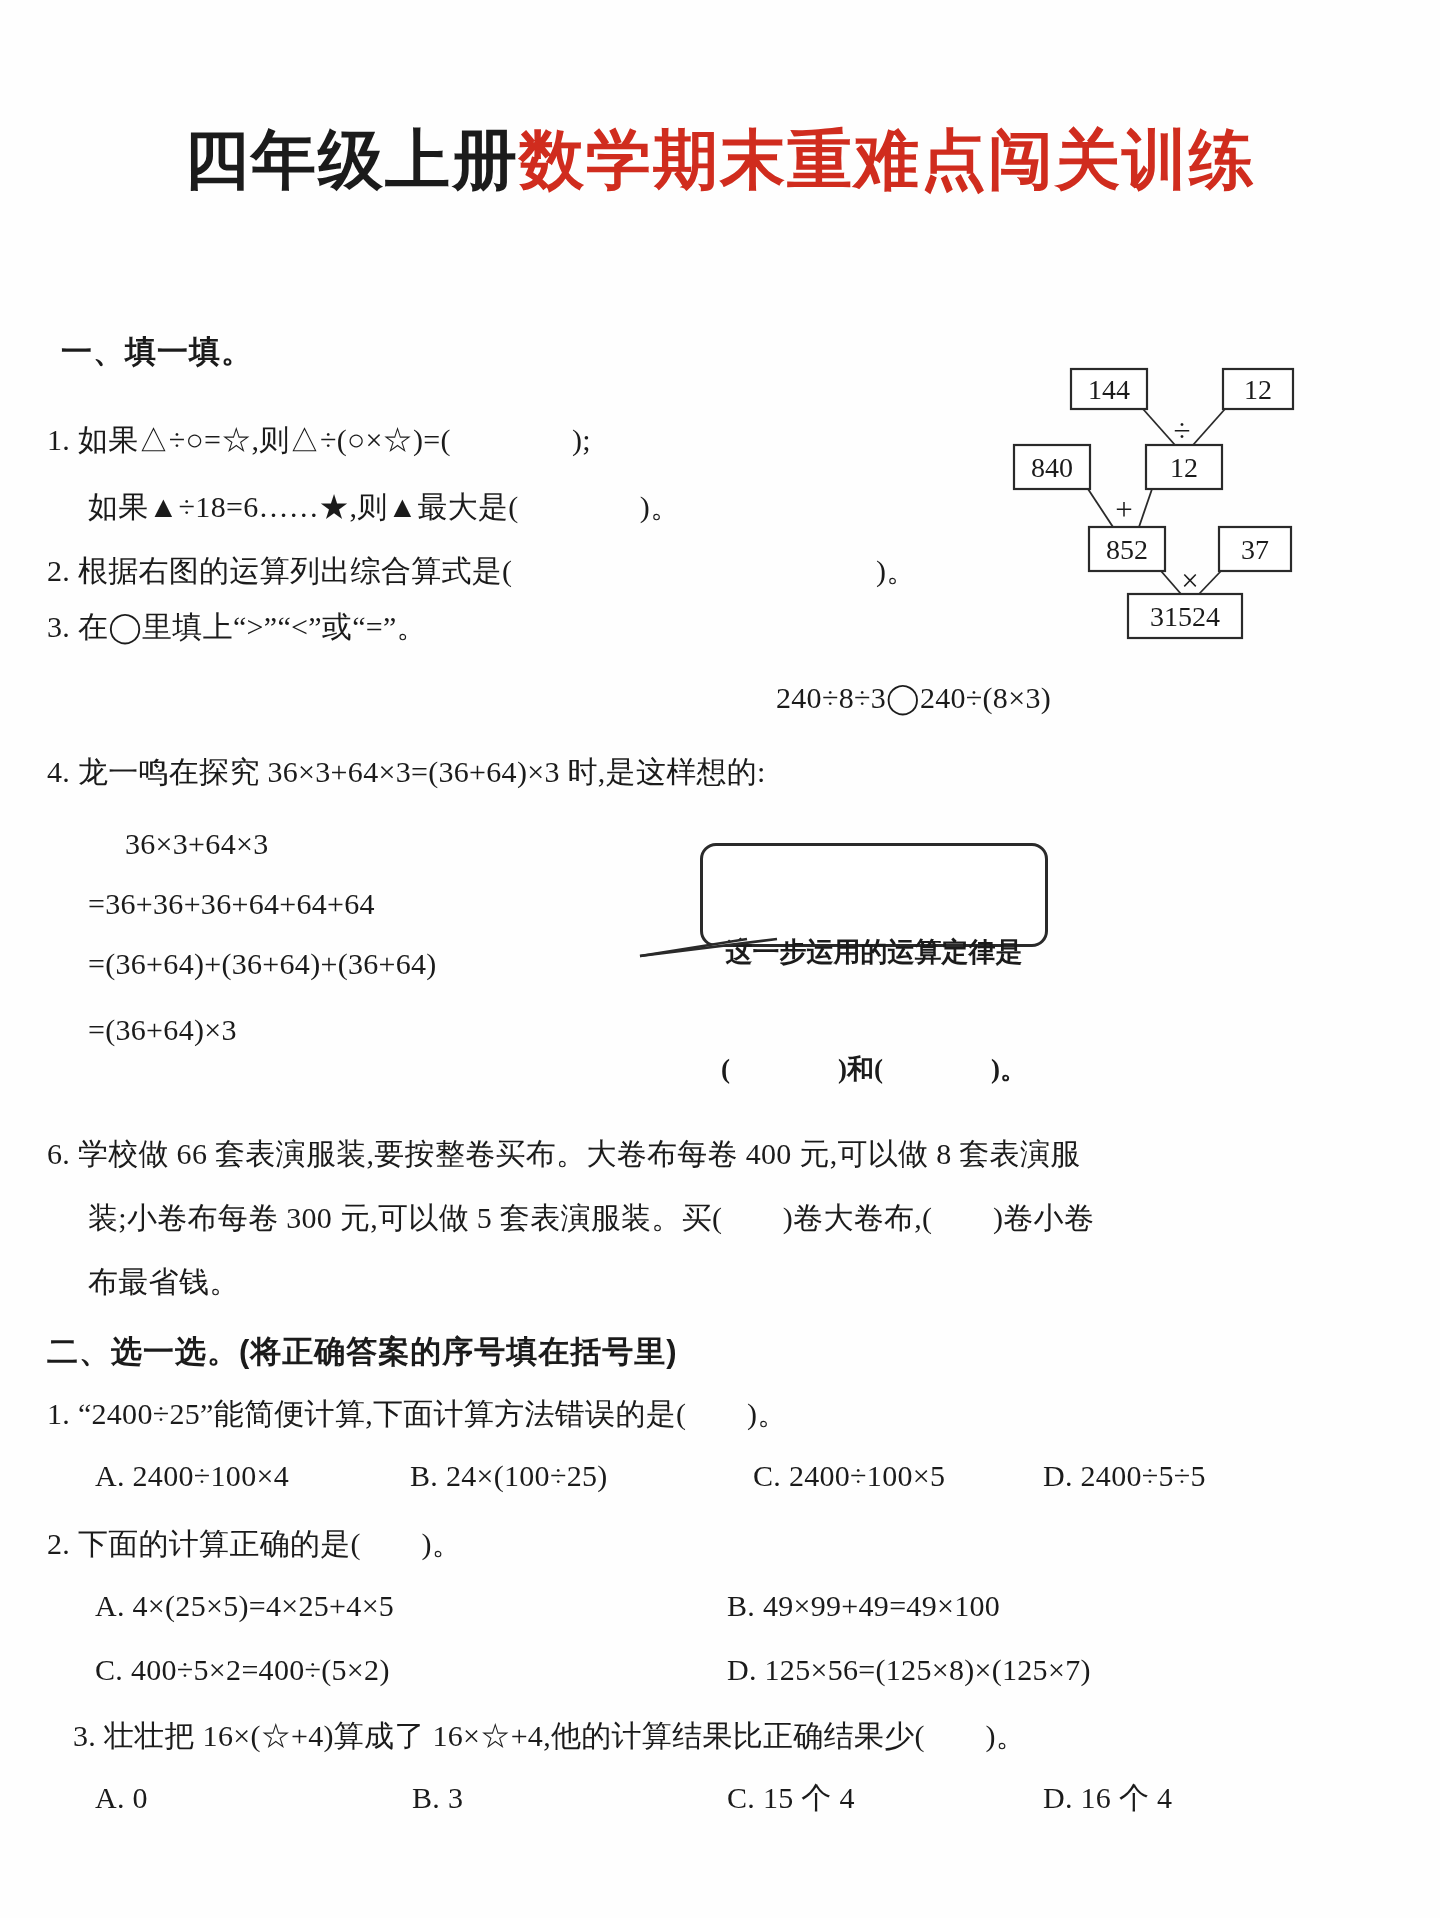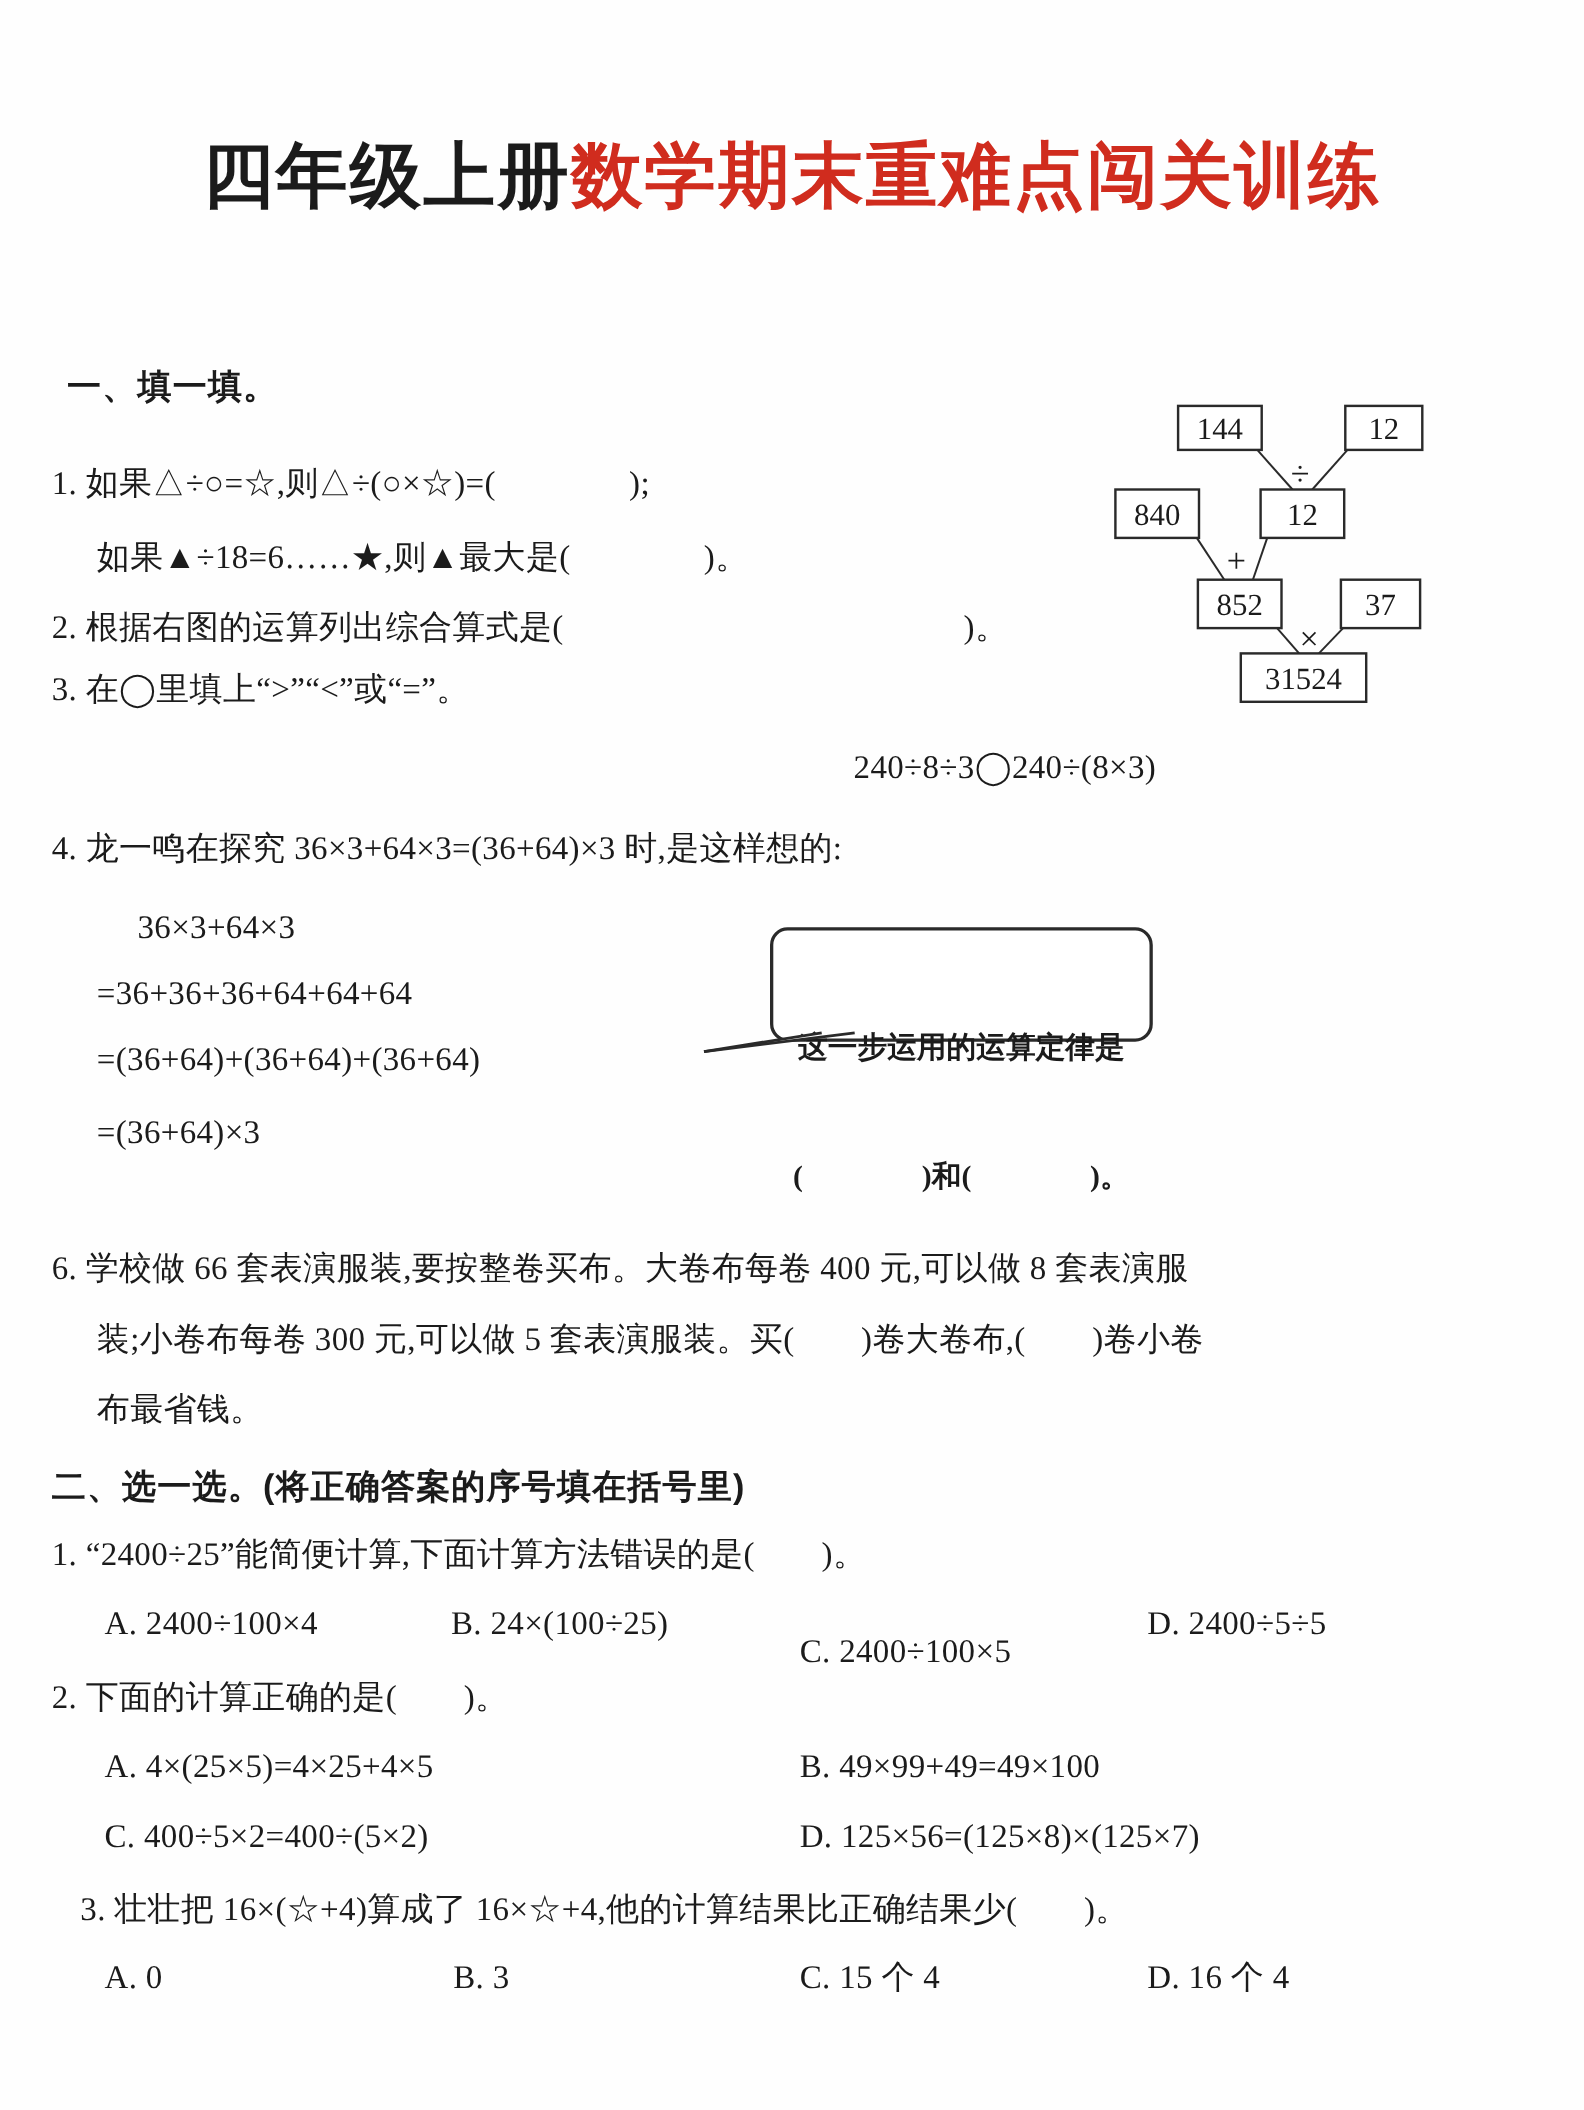--- a/index.html
+++ b/index.html
@@ -88,21 +88,21 @@
 
     <text class="dg-op" x="197" y="86">÷</text>
     <text class="dg-op" x="139" y="165">+</text>
     <text class="dg-op" x="205" y="236">×</text>
   </svg>
 
   <div class="t hd" style="left:47px; top:1332px;">二、选一选。(将正确答案的序号填在括号里)</div>
   <div class="t" style="left:47px; top:1394px;">1. “2400÷25”能简便计算,下面计算方法错误的是(　　)。</div>
   <div class="t" style="left:95px;  top:1456px;">A. 2400÷100×4</div>
   <div class="t" style="left:410px; top:1456px;">B. 24×(100÷25)</div>
-  <div class="t" style="left:727px; top:1456px;margin-top:26px;">C. 2400÷100×5</div>
+  <div class="t" style="left:753px; top:1456px;">C. 2400÷100×5</div>
   <div class="t" style="left:1043px;top:1456px;">D. 2400÷5÷5</div>
   <div class="t" style="left:47px; top:1524px;">2. 下面的计算正确的是(　　)。</div>
   <div class="t" style="left:95px;  top:1586px;">A. 4×(25×5)=4×25+4×5</div>
   <div class="t" style="left:727px; top:1586px;">B. 49×99+49=49×100</div>
   <div class="t" style="left:95px;  top:1650px;">C. 400÷5×2=400÷(5×2)</div>
   <div class="t" style="left:727px; top:1650px;">D. 125×56=(125×8)×(125×7)</div>
   <div class="t" style="left:47px; top:1716px;margin-left:26px;">3. 壮壮把 16×(☆+4)算成了 16×☆+4,他的计算结果比正确结果少(　　)。</div>
   <div class="t" style="left:95px;  top:1778px;">A. 0</div>
   <div class="t" style="left:412px; top:1778px;">B. 3</div>
   <div class="t" style="left:727px; top:1778px;">C. 15 个 4</div>

